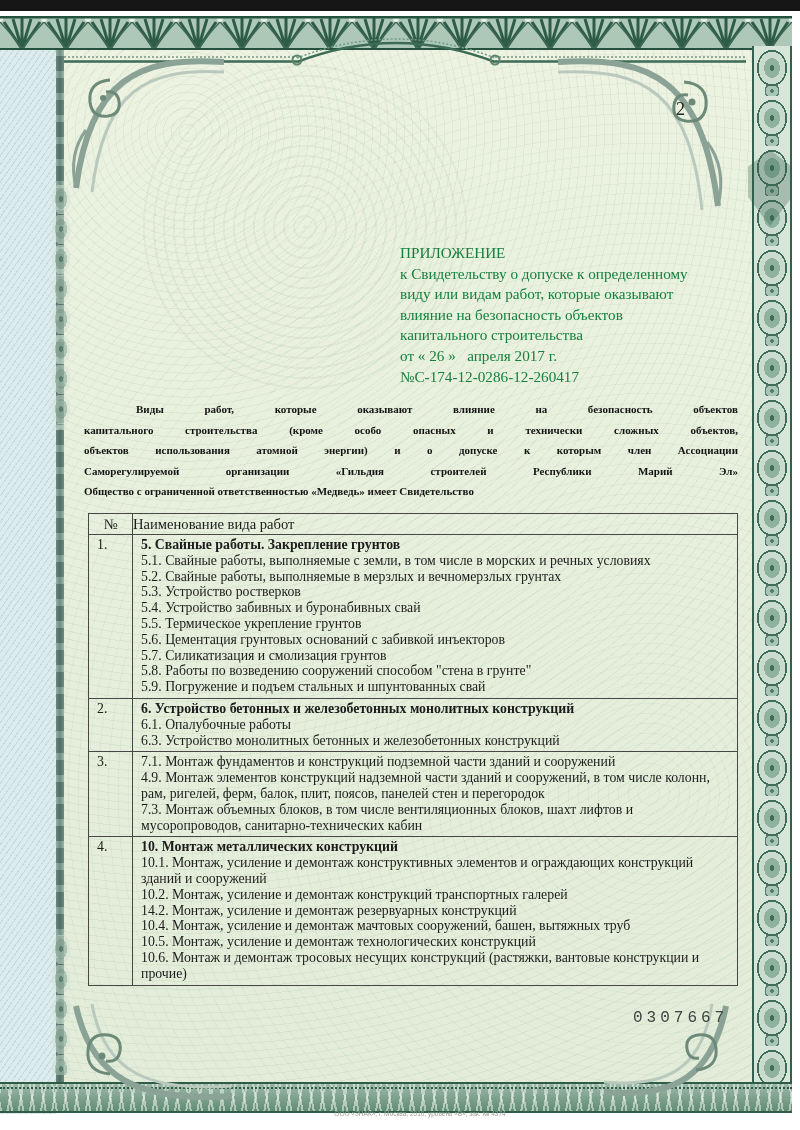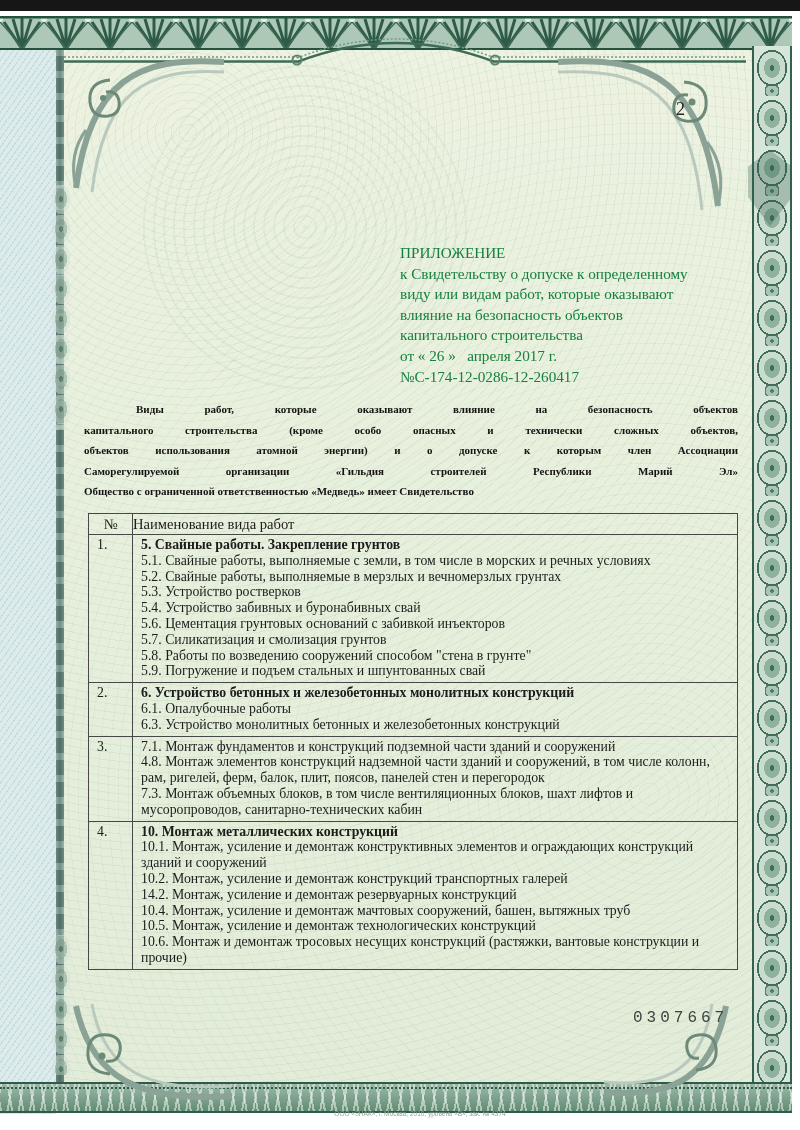--- a/index.html
+++ b/index.html
@@ -198,39 +198,40 @@
     </div>
     <div>
         <div class="trow">
           <div class="cell-num">1.</div>
           <div class="cell-body">
             <div class="row-title">5. Свайные работы. Закрепление грунтов</div>
             <div class="row-item">5.1. Свайные работы, выполняемые с земли, в том числе в морских и речных условиях</div>
             <div class="row-item">5.2. Свайные работы, выполняемые в мерзлых и вечномерзлых грунтах</div>
             <div class="row-item">5.3. Устройство ростверков</div>
             <div class="row-item">5.4. Устройство забивных и буронабивных свай</div>
+            <div class="row-item">5.5. Термическое укрепление грунтов</div>
             <div class="row-item">5.6. Цементация грунтовых оснований с забивкой инъекторов</div>
             <div class="row-item">5.7. Силикатизация и смолизация грунтов</div>
             <div class="row-item">5.8. Работы по возведению сооружений способом "стена в грунте"</div>
             <div class="row-item">5.9. Погружение и подъем стальных и шпунтованных свай</div>
           </div>
         </div>
         <div class="trow">
           <div class="cell-num">2.</div>
           <div class="cell-body">
             <div class="row-title">6. Устройство бетонных и железобетонных монолитных конструкций</div>
             <div class="row-item">6.1. Опалубочные работы</div>
             <div class="row-item">6.3. Устройство монолитных бетонных и железобетонных конструкций</div>
           </div>
         </div>
         <div class="trow">
           <div class="cell-num">3.</div>
           <div class="cell-body">
             <div class="row-item">7.1. Монтаж фундаментов и конструкций подземной части зданий и сооружений</div>
-            <div class="row-item">4.8. Монтаж элементов конструкций надземной части зданий и сооружений, в том числе колонн, рам, ригелей, ферм, балок, плит, поясов, панелей стен и перегородок</div>
+            <div class="row-item">4.9. Монтаж элементов конструкций надземной части зданий и сооружений, в том числе колонн, рам, ригелей, ферм, балок, плит, поясов, панелей стен и перегородок</div>
             <div class="row-item">7.3. Монтаж объемных блоков, в том числе вентиляционных блоков, шахт лифтов и мусоропроводов, санитарно-технических кабин</div>
           </div>
         </div>
         <div class="trow">
           <div class="cell-num">4.</div>
           <div class="cell-body">
             <div class="row-title">10. Монтаж металлических конструкций</div>
             <div class="row-item">10.1. Монтаж, усиление и демонтаж конструктивных элементов и ограждающих конструкций зданий и сооружений</div>
             <div class="row-item">10.2. Монтаж, усиление и демонтаж конструкций транспортных галерей</div>
             <div class="row-item">14.2. Монтаж, усиление и демонтаж резервуарных конструкций</div>

